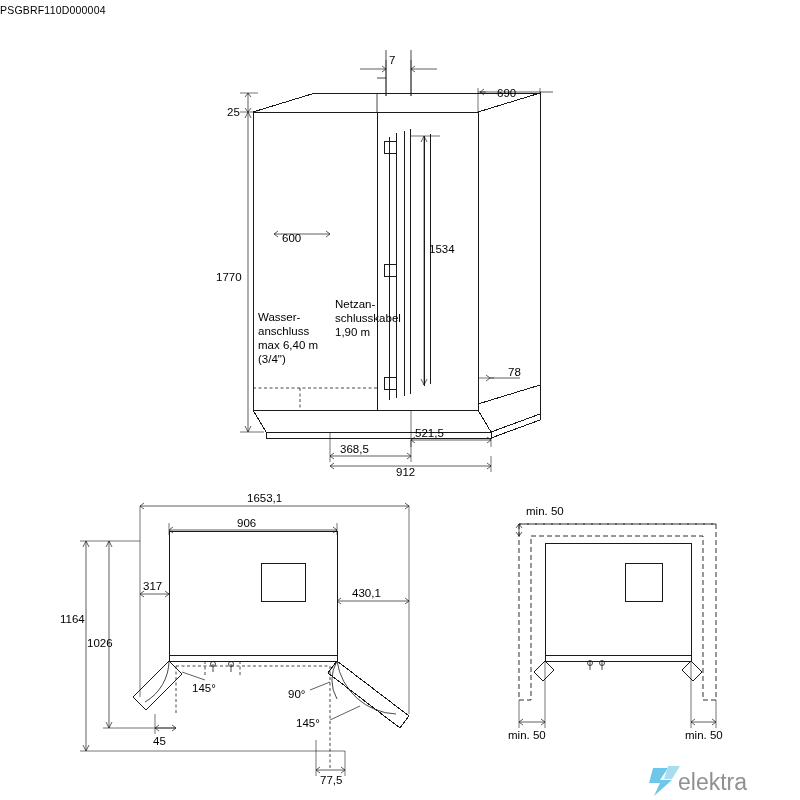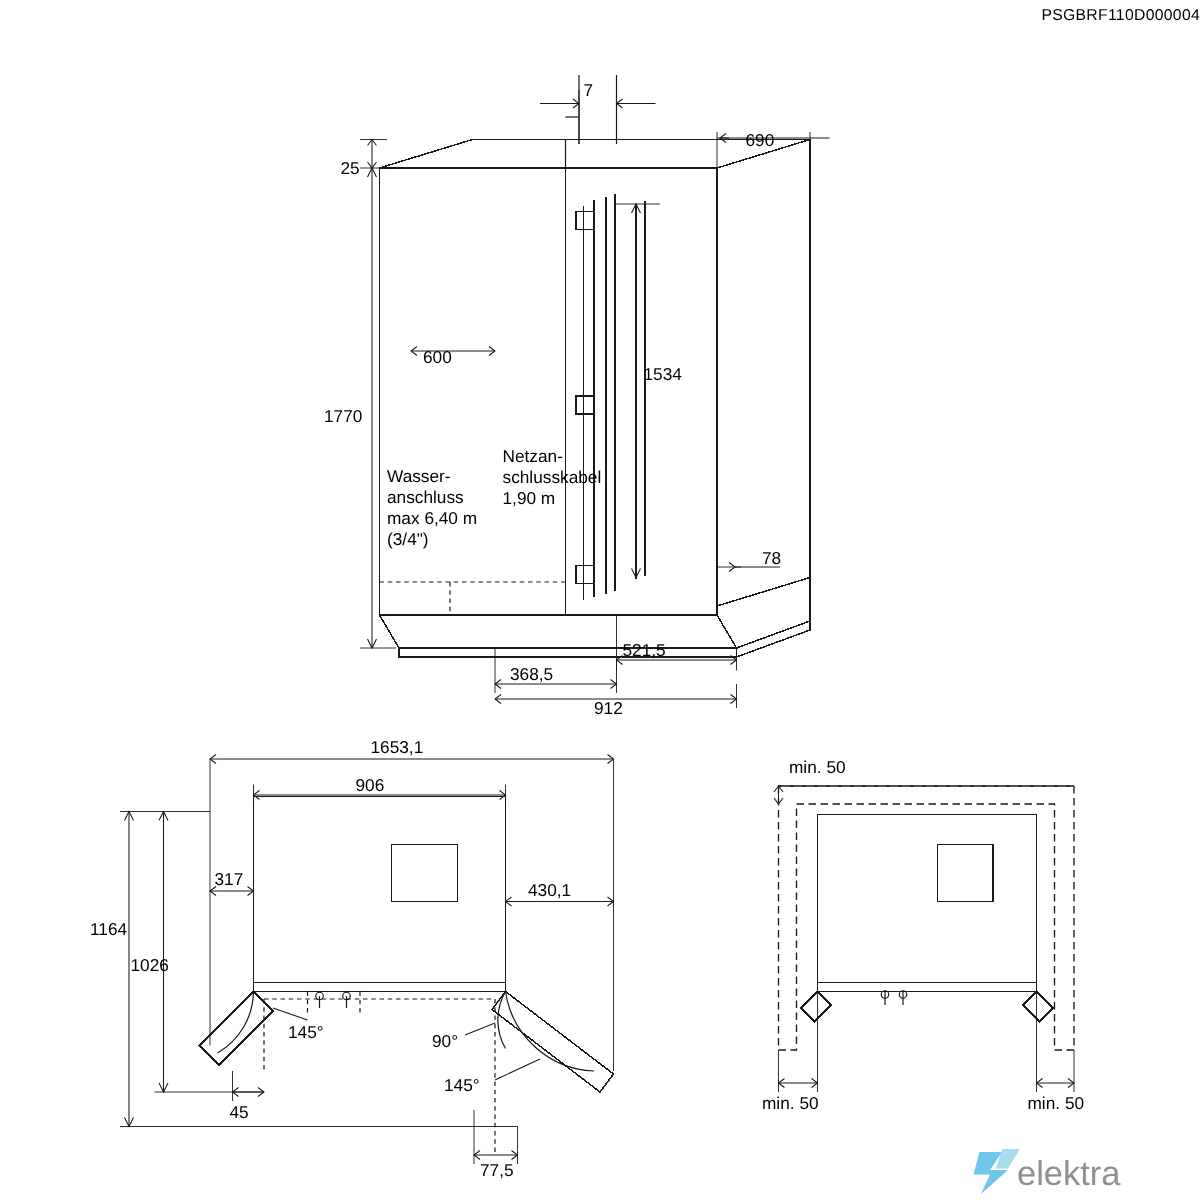--- a/index.html
+++ b/index.html
@@ -20,21 +20,21 @@
   #sheet svg {
     position: absolute;
     left: 0;
     top: 0;
   }
   .docid {
     position: absolute;
     top: 4px;
     left: 0;
     width: 800px;
-    text-align: right;
+    text-align: left;
     font-size: 10.5px;
     color: #000;
     letter-spacing: 0.2px;
   }
   
   .ln {
     stroke: #1a1a1a;
     stroke-width: 1;
     fill: none;
     shape-rendering: crispEdges;

